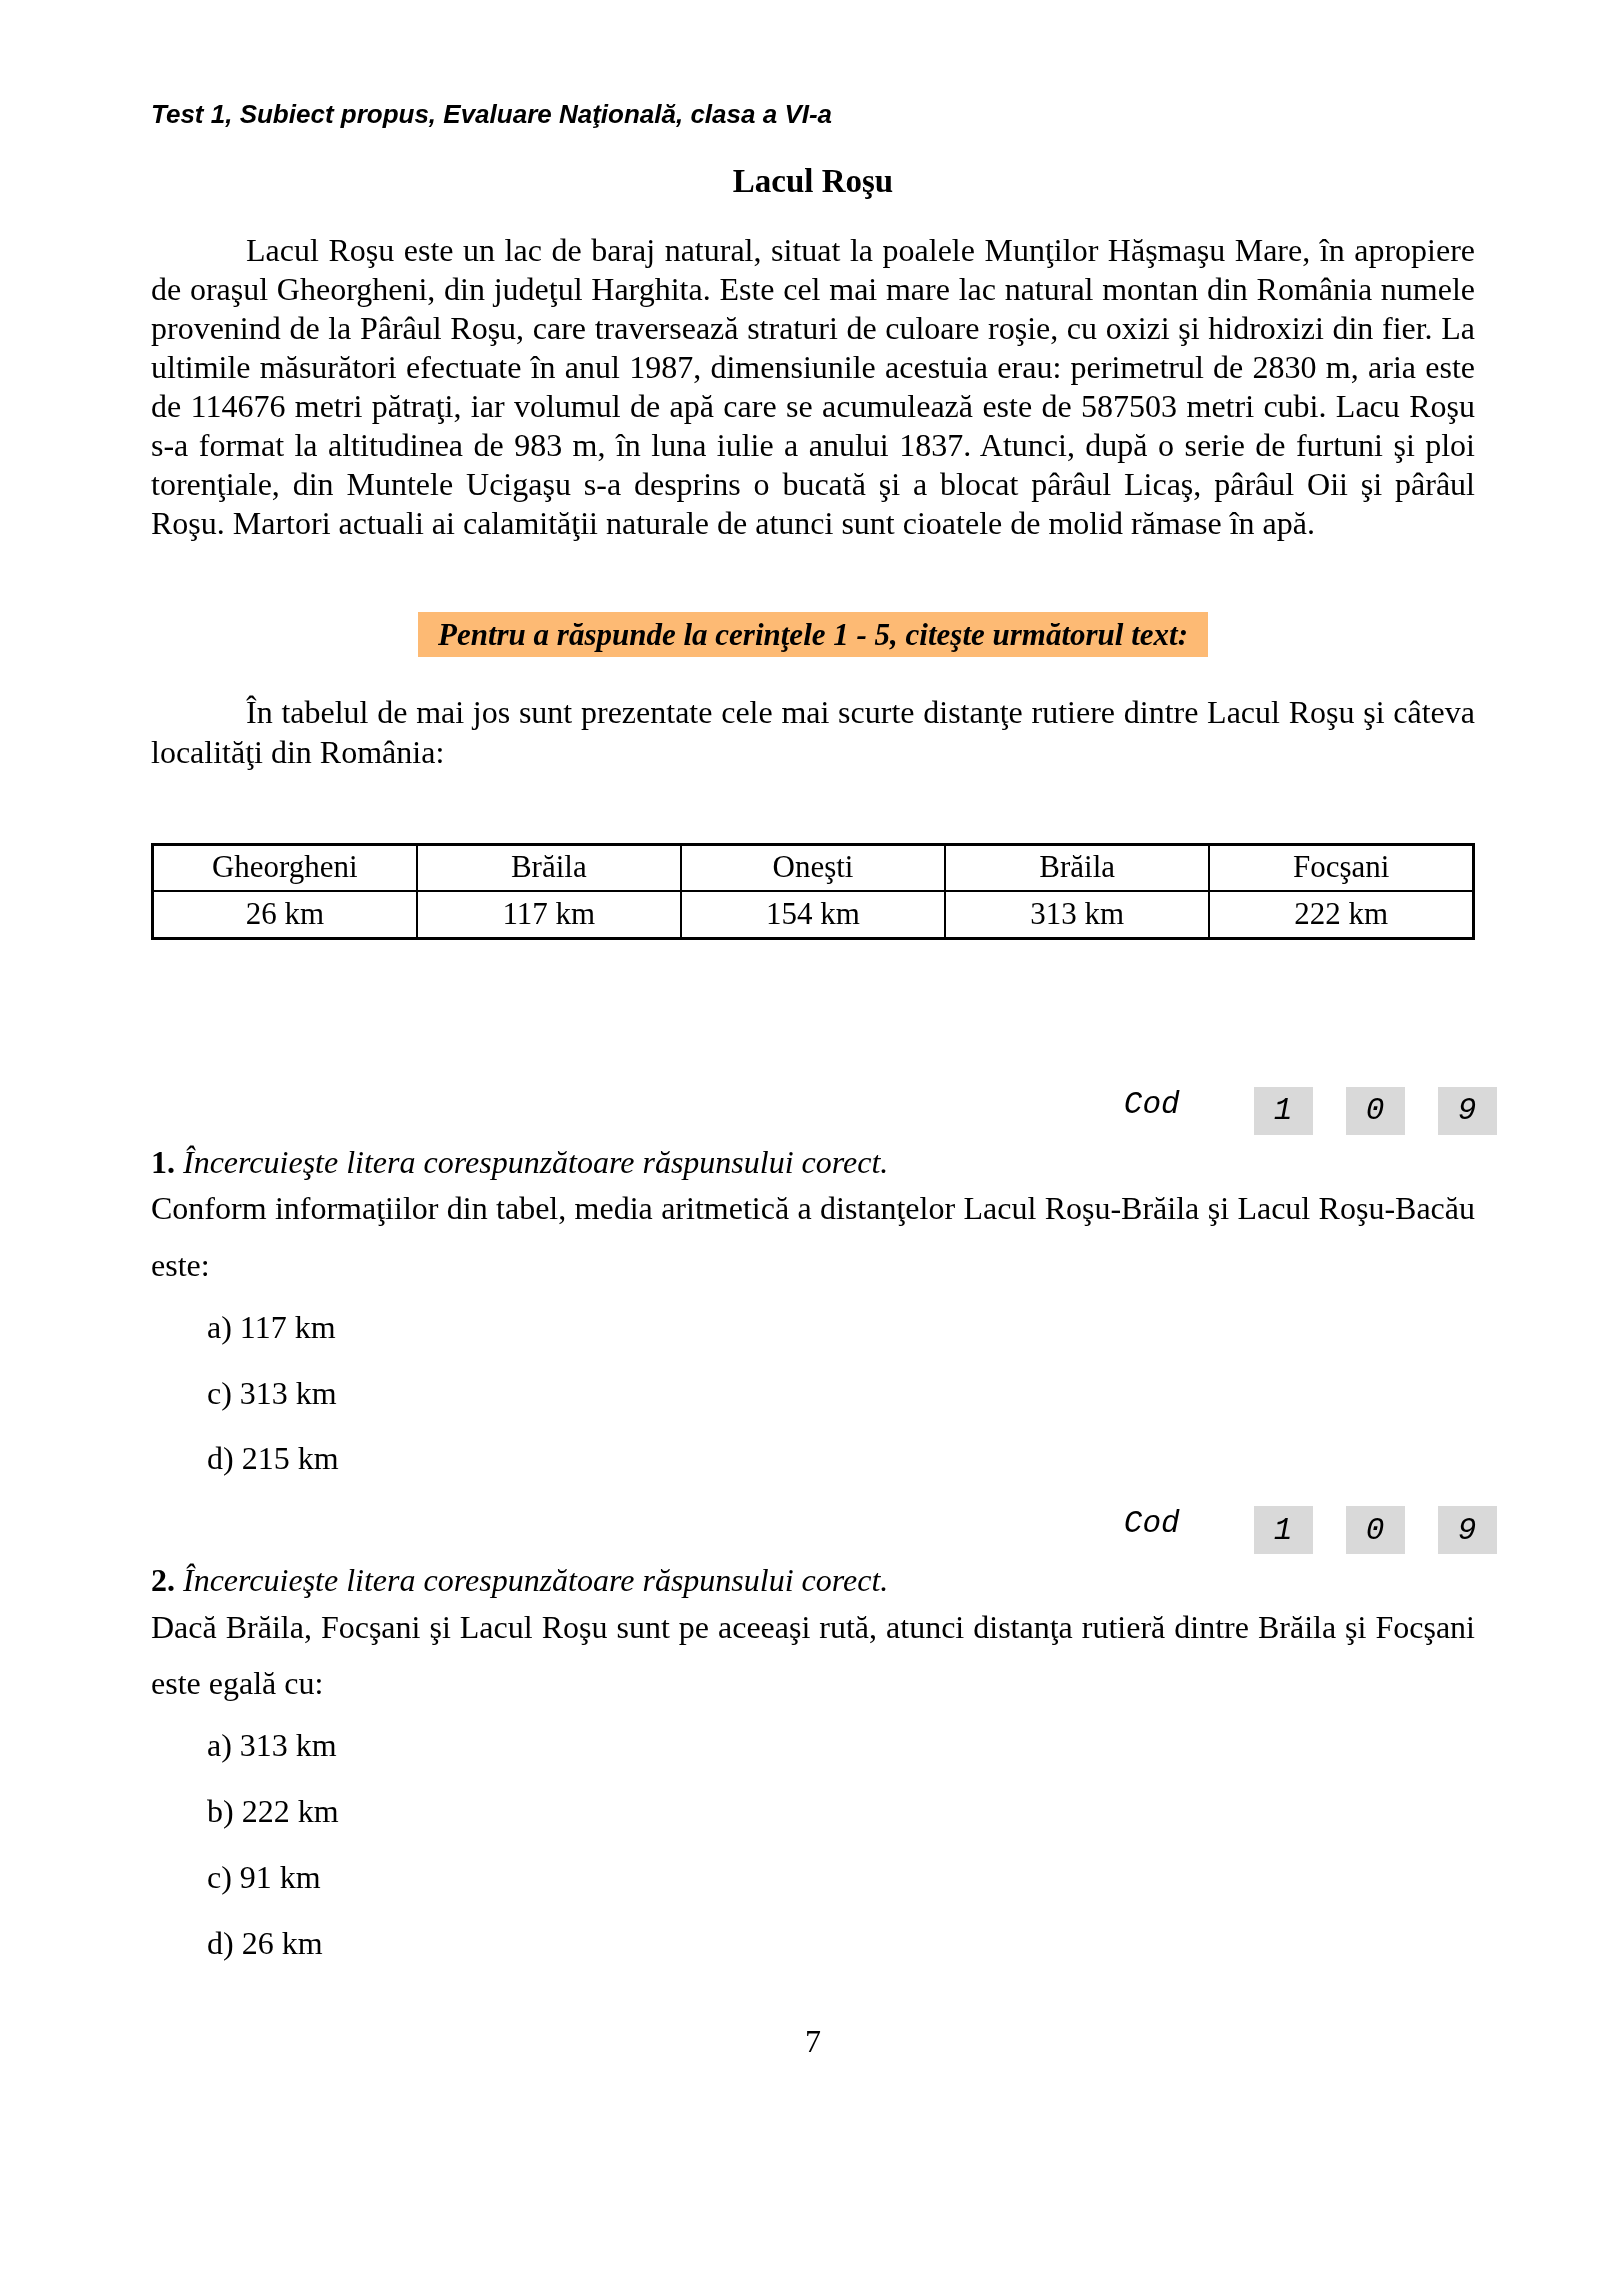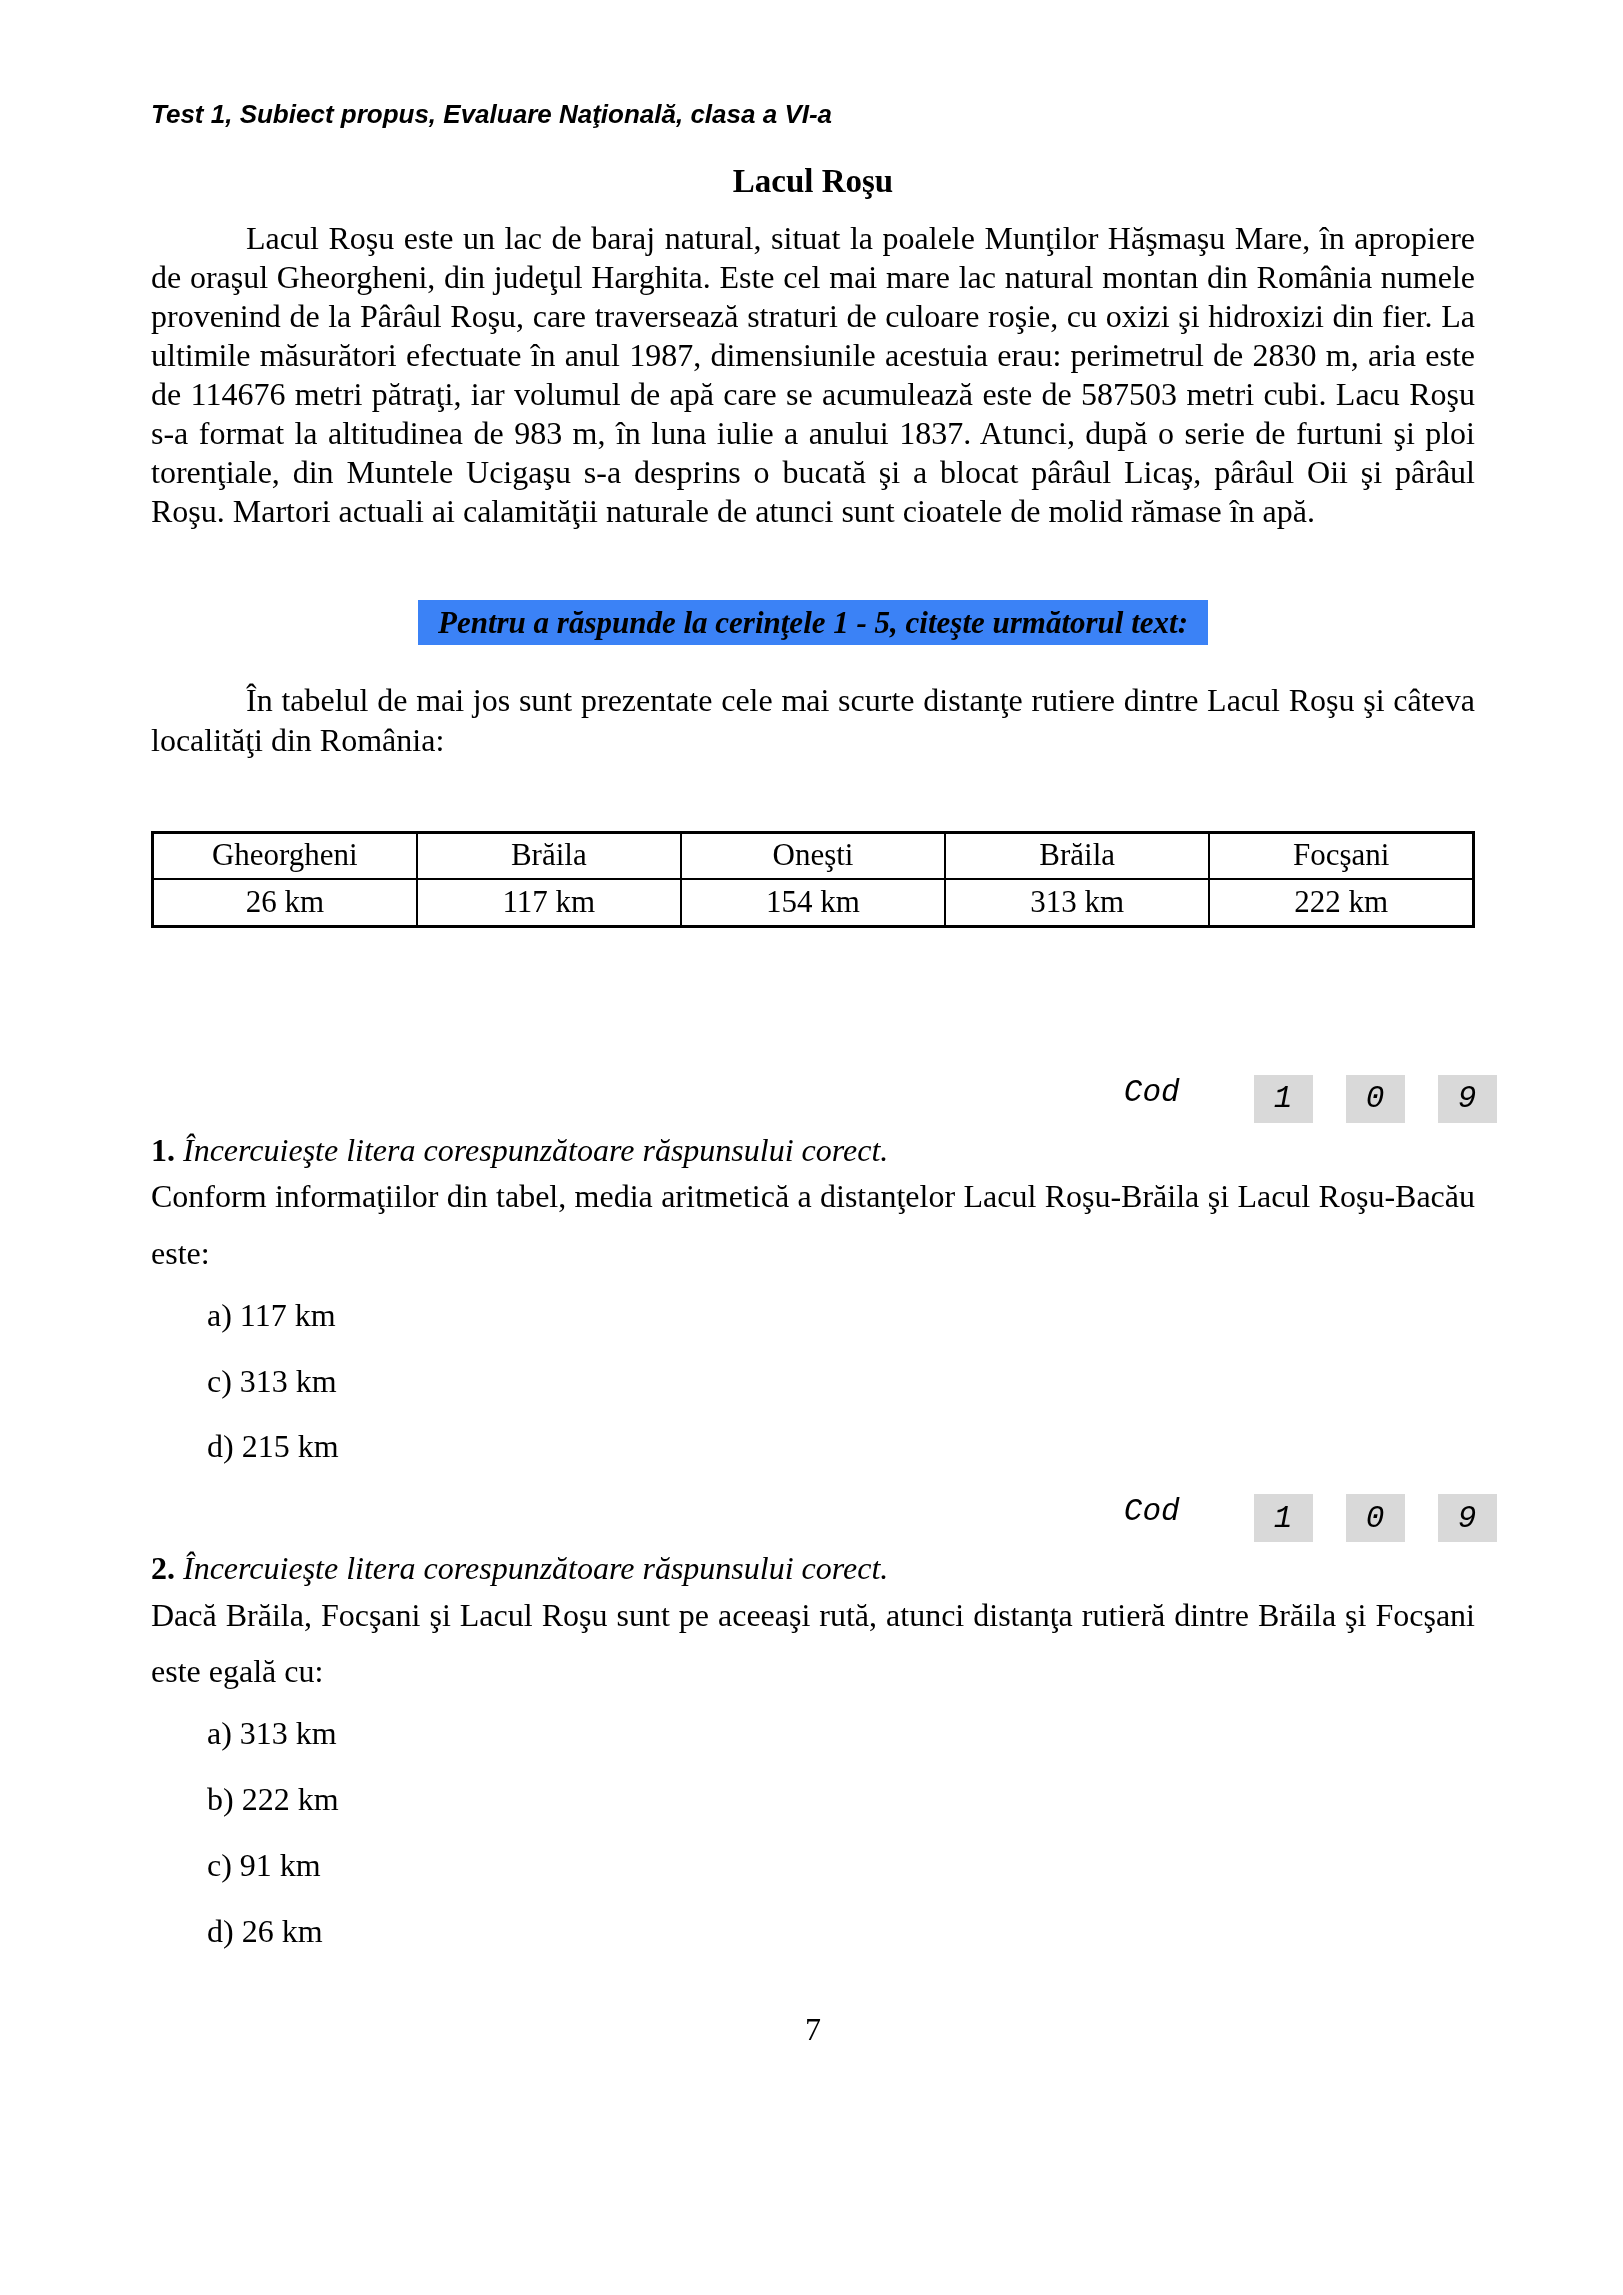--- a/index.html
+++ b/index.html
@@ -19,27 +19,27 @@
 
   .doc-title {
     text-align:center; font-weight:bold;
     font-size:33px; margin-top:33px; line-height:1.15;
   }
 
   .para {
     font-size:32px; line-height:1.22;
     text-align:justify; text-indent:95px;
   }
-  .p1 { margin-top:18px; }
+  .p1 { margin-top:30px; }
   .p2 { margin-top:36px; }
 
   .banner-wrap { margin-top:69px; text-align:center; }
   .banner {
     display:inline-block;
-    background:#3b82f6;
+    background:#fdba74;
     font-weight:bold; font-style:italic;
     font-size:31px; line-height:1.0;
     padding:6.5px 19.6px 7.9px 19.6px;
   }
 
   table.distance-table {
     margin-top:71px;
     width:100%;
     border-collapse:collapse;
     font-size:31px;

